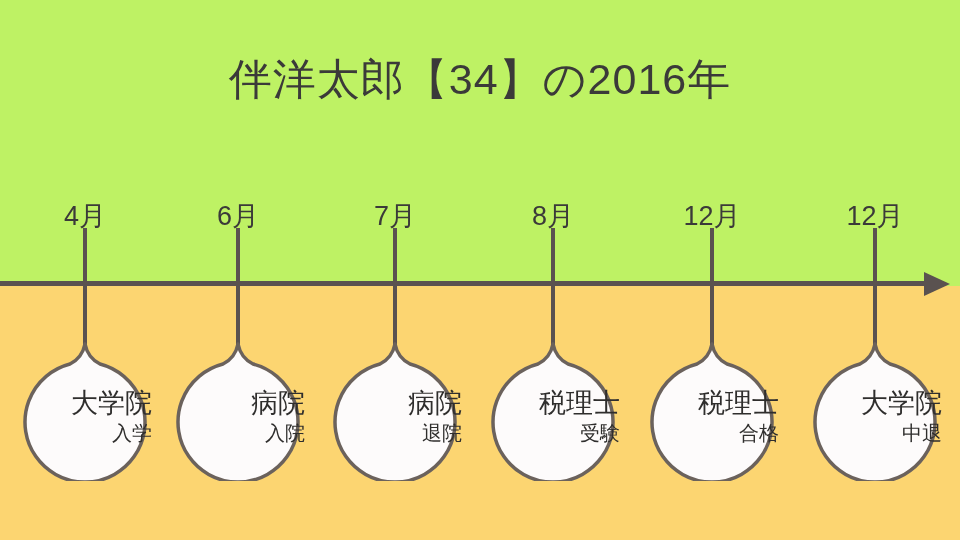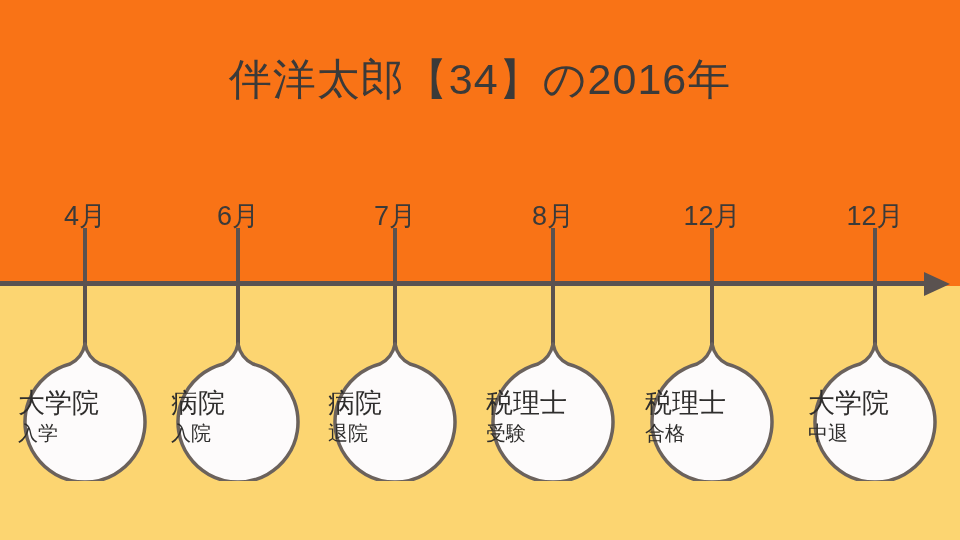--- a/index.html
+++ b/index.html
@@ -9,21 +9,21 @@
   }
   body {
     font-family: "Liberation Sans", "DejaVu Sans", sans-serif;
   }
 
   #slide {
     position: relative;
     width: 960px;
     height: 540px;
     overflow: hidden;
-    background: #f97316;
+    background: #bef264;
   }
 
   
   .band {
     position: absolute;
     left: 0;
     top: 286px;
     width: 960px;
     height: 254px;
     background: #fcd571;
@@ -108,21 +108,21 @@
     display: block;
   }
   .bubble-text {
     position: absolute;
     left: 0;
     top: 0;
     width: 134px;
     height: 140px;
     display: flex;
     flex-direction: column;
-    align-items: flex-start;
+    align-items: flex-end;
     justify-content: center;
     padding-top: 12px;
     box-sizing: border-box;
   }
   .bubble-primary {
     font-size: 27px;
     line-height: 31px;
     color: #2f2e2d;
     white-space: pre;
     letter-spacing: 0px;

